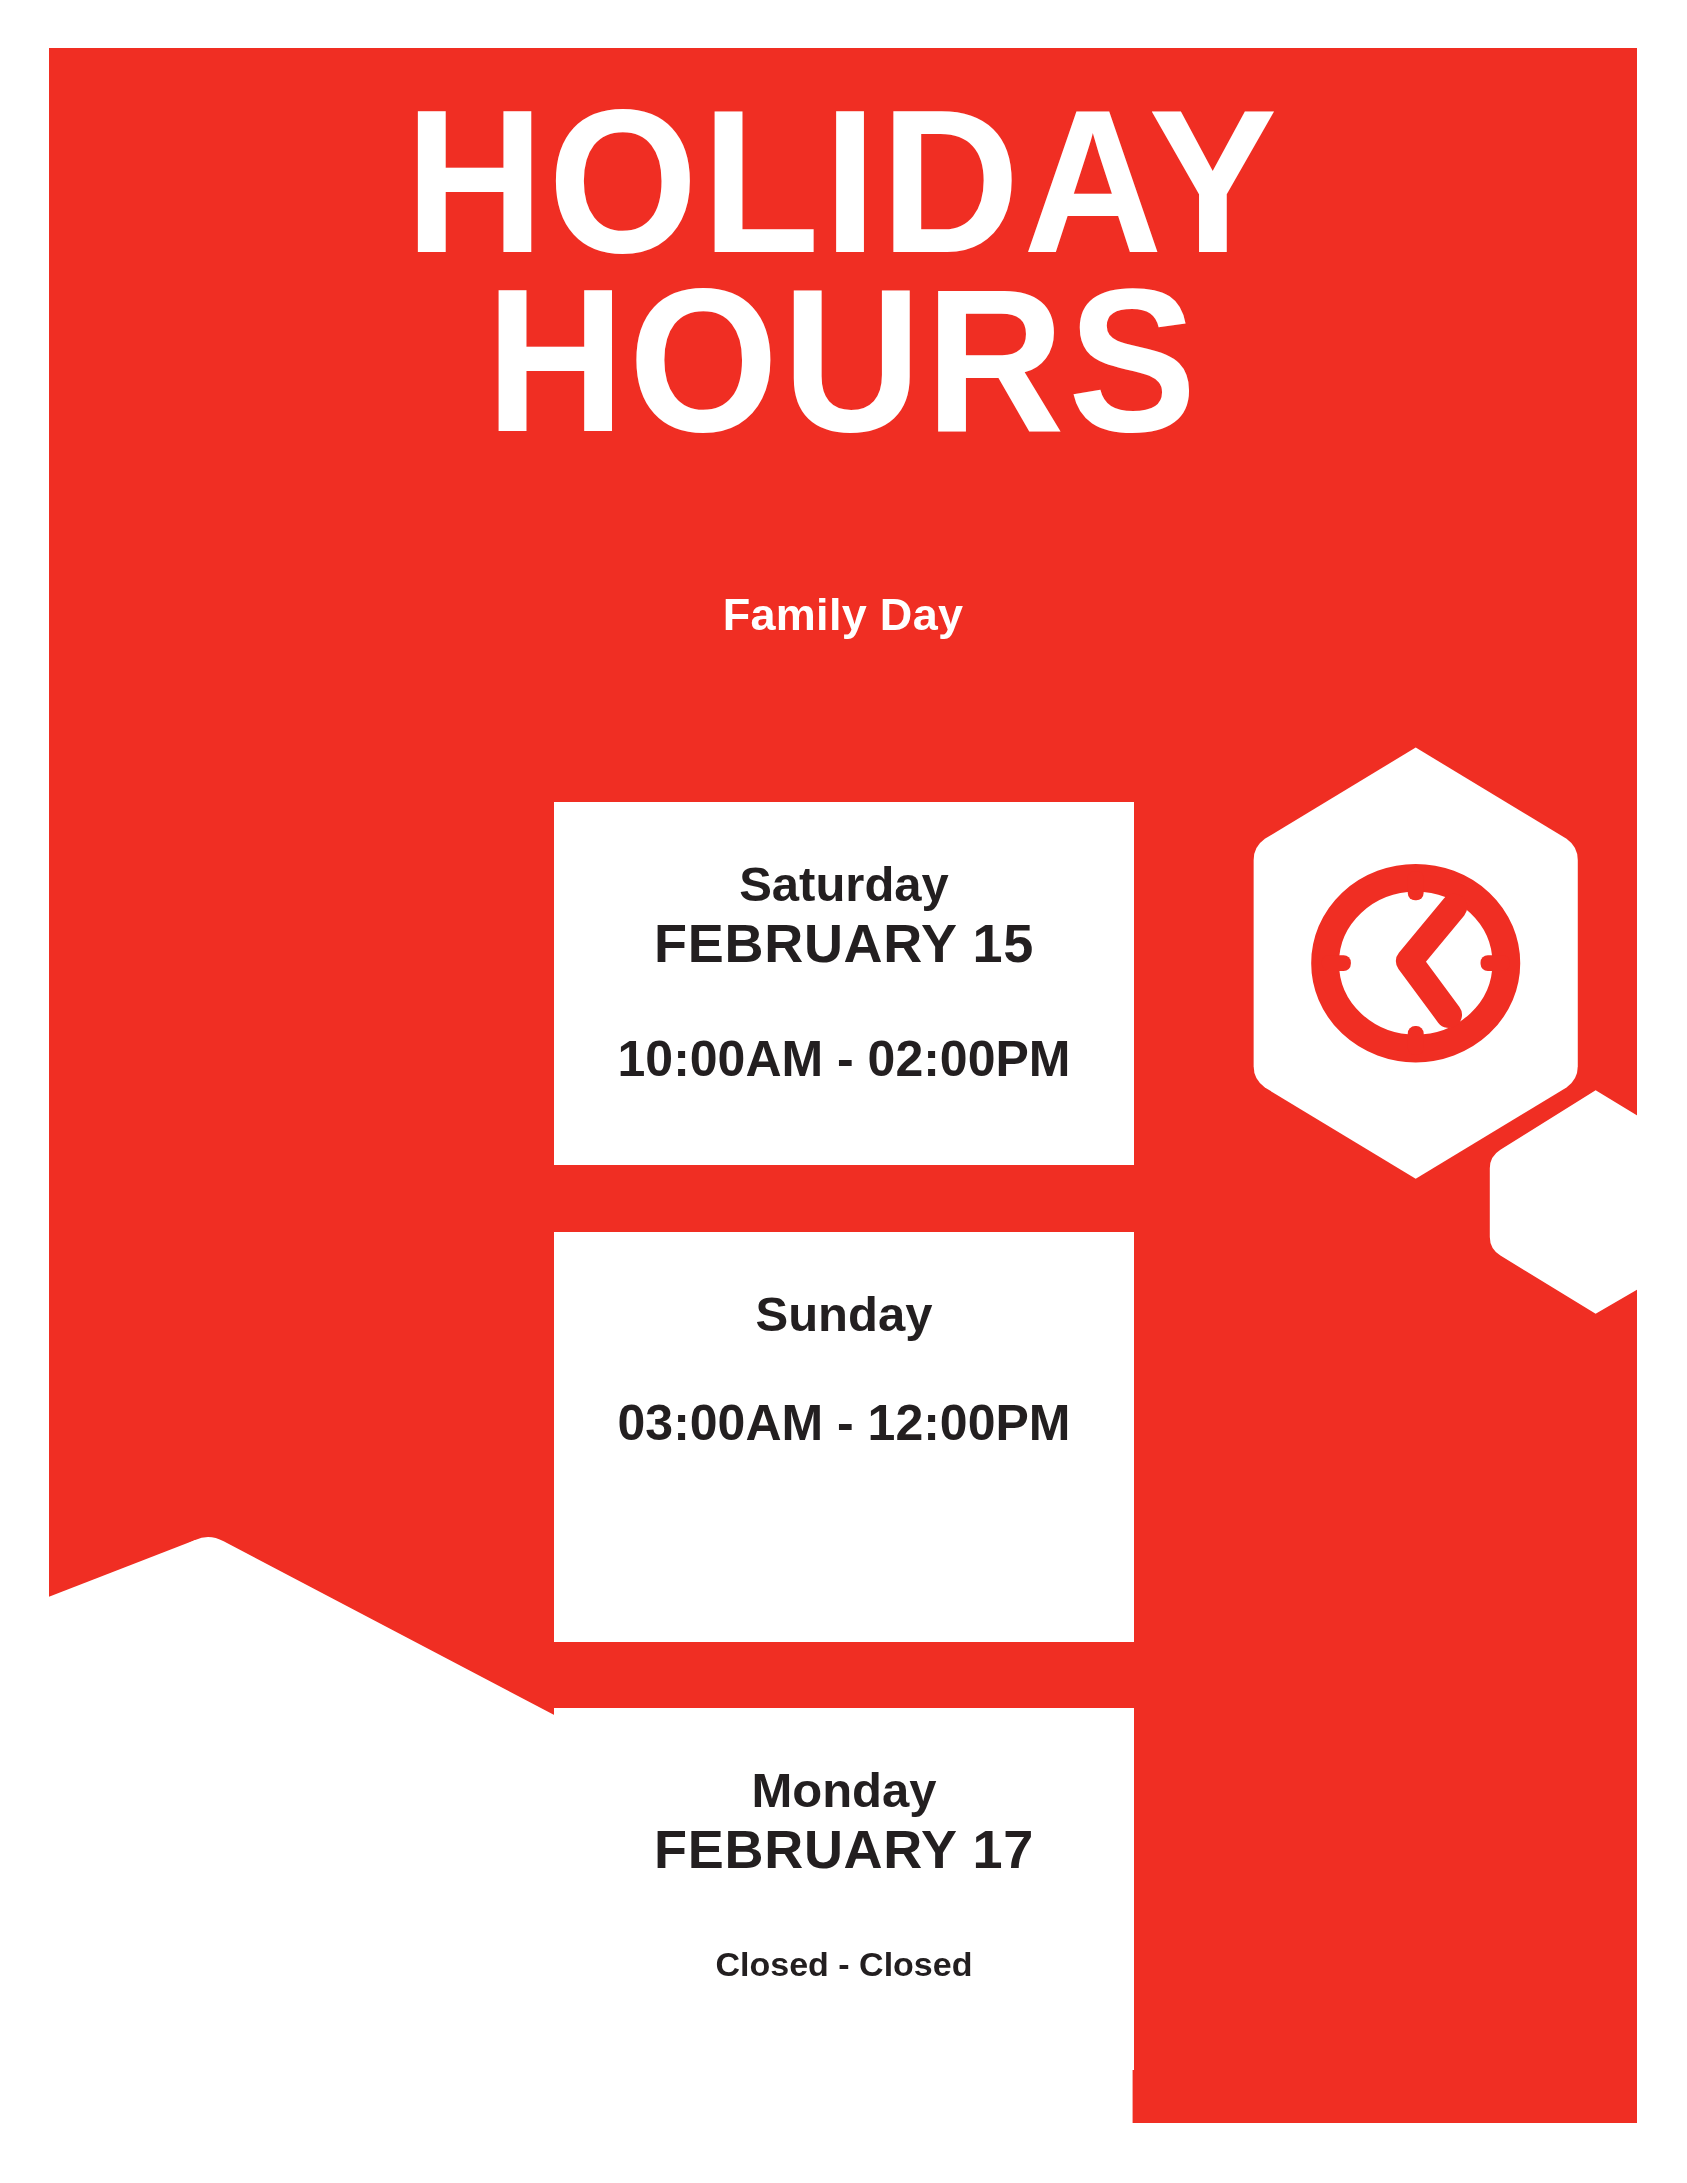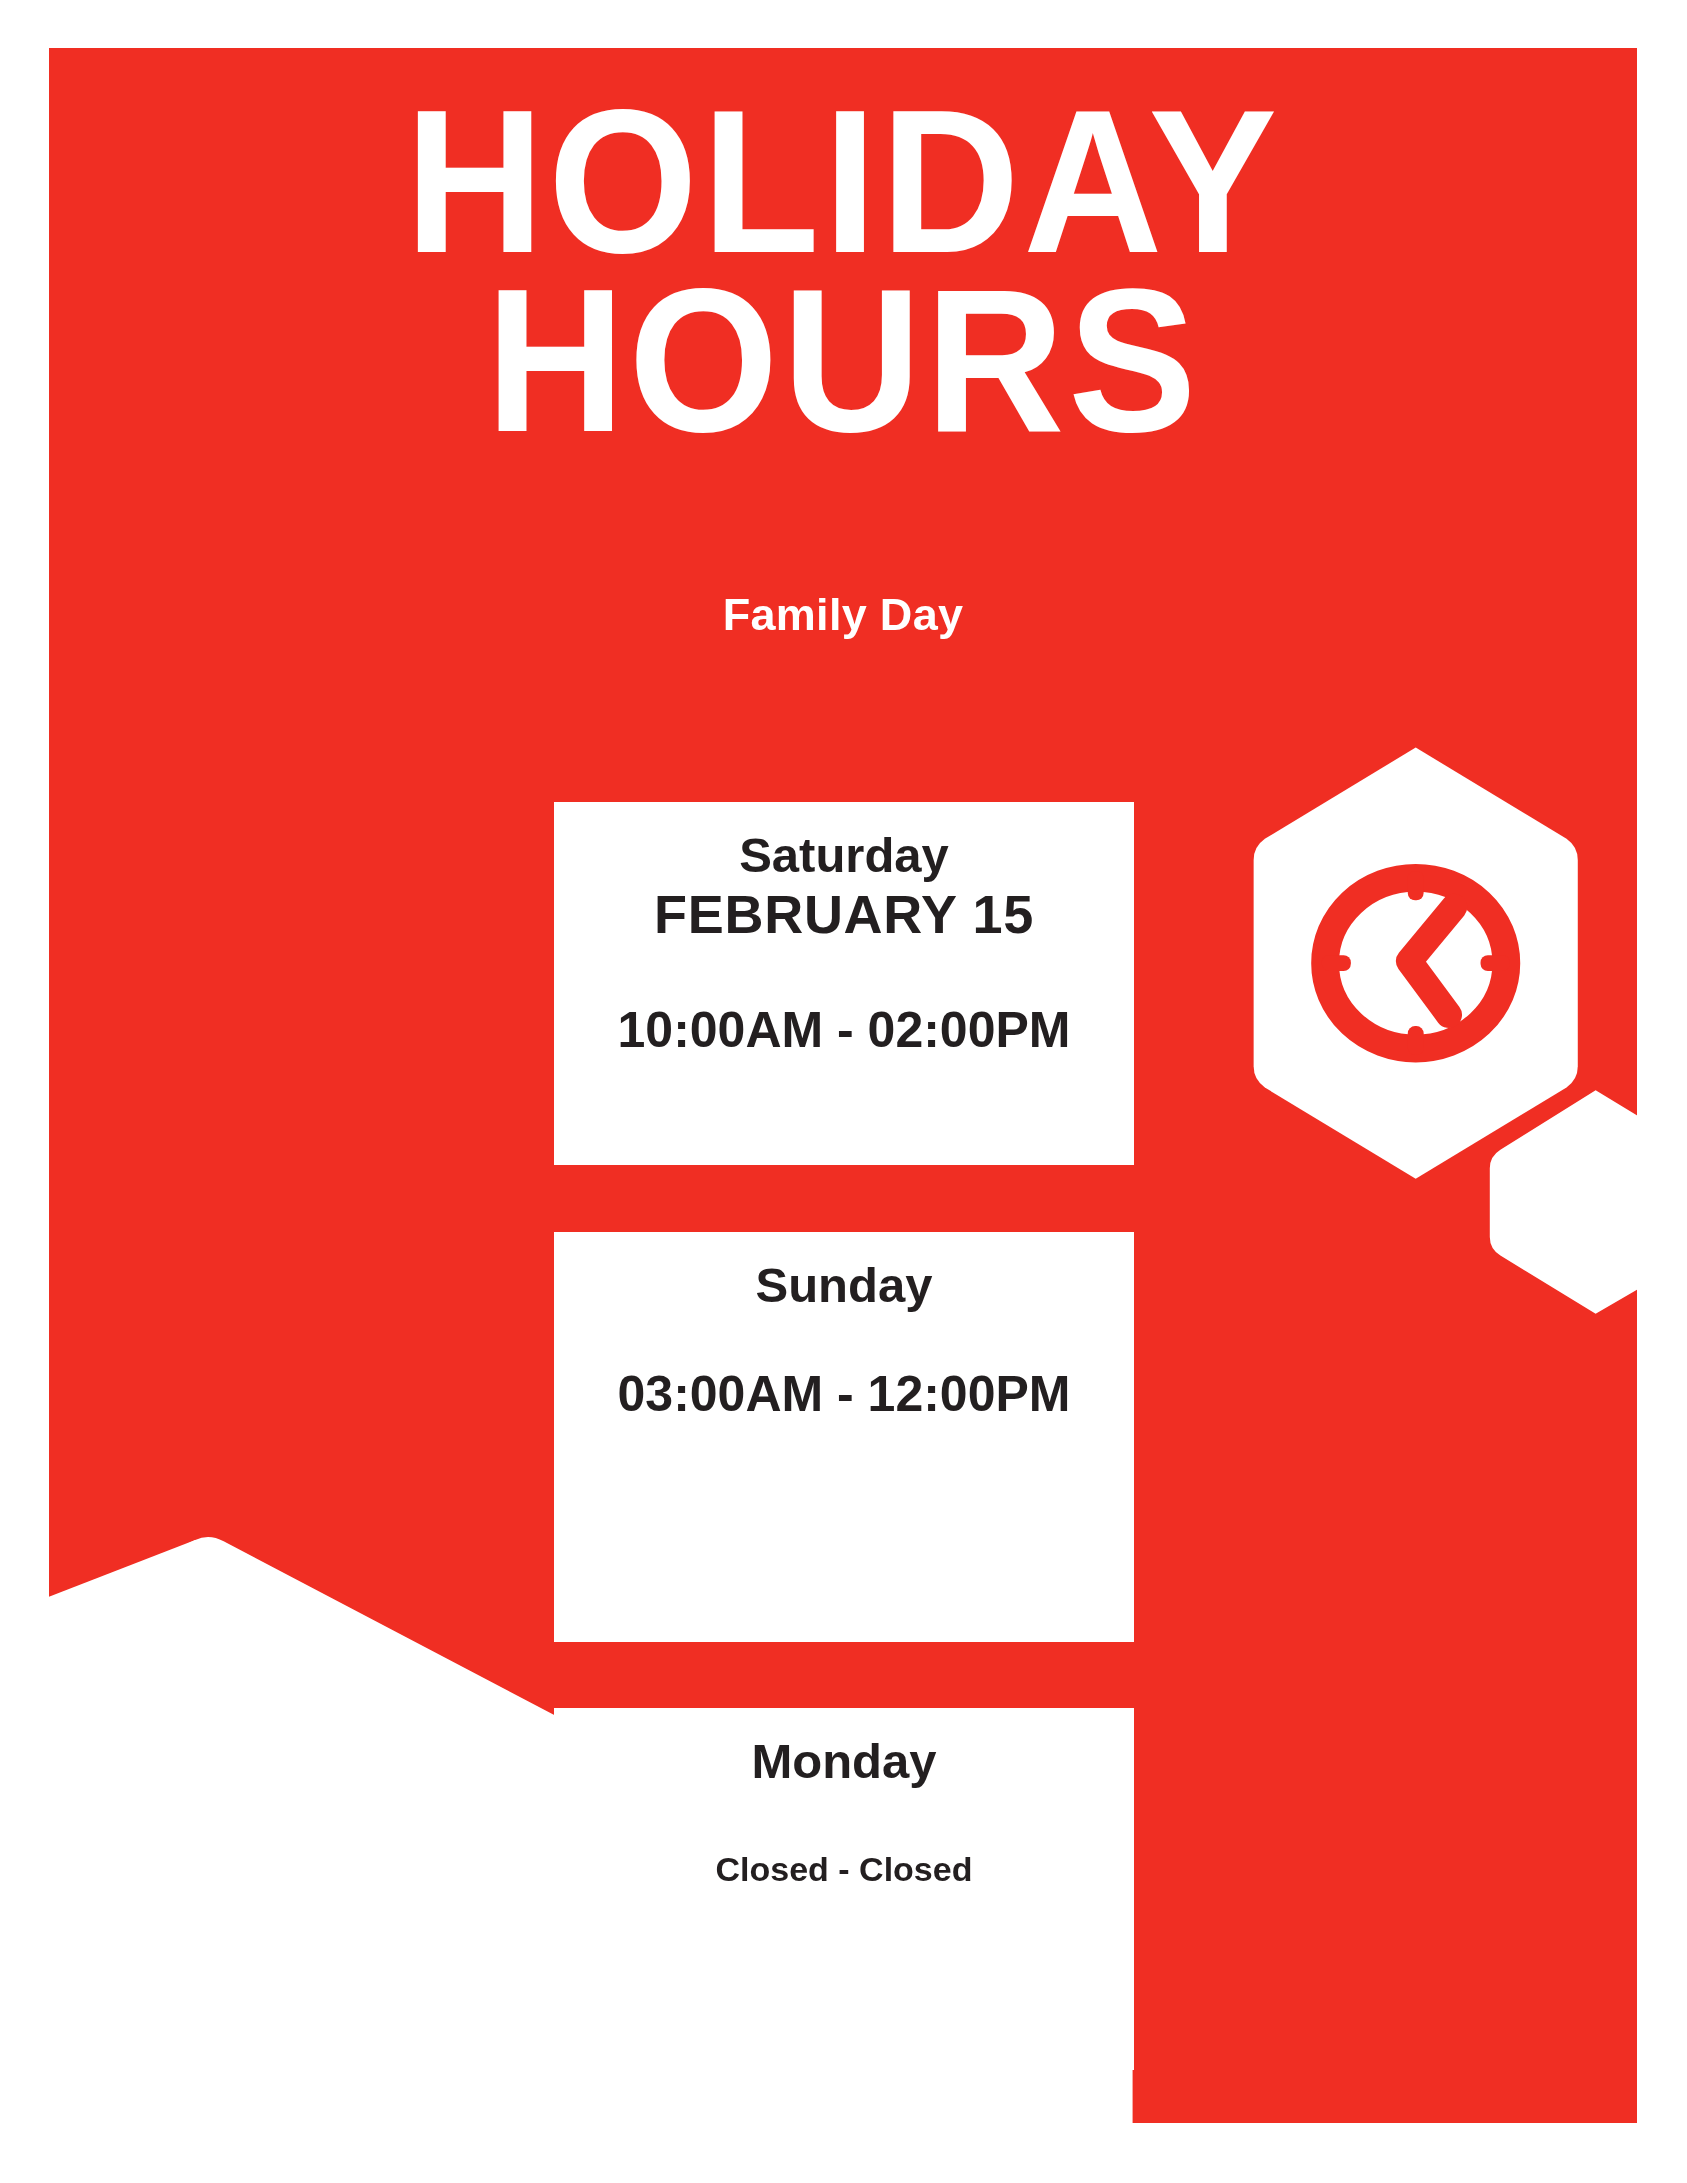--- a/index.html
+++ b/index.html
@@ -91,21 +91,21 @@
   }
   .day-card {
     position: relative;
     box-sizing: border-box;
     width: 580px;
     background: #ffffff;
     display: flex;
     flex-direction: column;
     align-items: center;
     justify-content: flex-start;
-    padding-top: 27px;
+    padding-top: 56px;
     color: #231f20;
   }
   .card-1 { height: 363px; margin-bottom: 67px; }
   .card-2 { height: 410px; margin-bottom: 66px; }
   .card-3 { height: 362px; margin-bottom: 0; }
 
   .day-name {
     font-family: "Liberation Sans Narrow", "Liberation Sans", "DejaVu Sans Condensed", sans-serif;
     font-weight: 700;
     font-size: 49px;
@@ -225,19 +225,20 @@
       <div class="day-hours">10:00AM - 02:00PM</div>
     </div>
 
     <div class="day-card card-2">
       <div class="day-name">Sunday</div>
       <div class="day-hours">03:00AM - 12:00PM</div>
     </div>
 
     <div class="day-card card-3">
       <div class="day-name">Monday</div>
+      <div class="day-date">FEBRUARY 17</div>
       <div class="day-hours closed">Closed - Closed</div>
     </div>
 
   </div>
 
 </div>
 
 
 </body></html>

